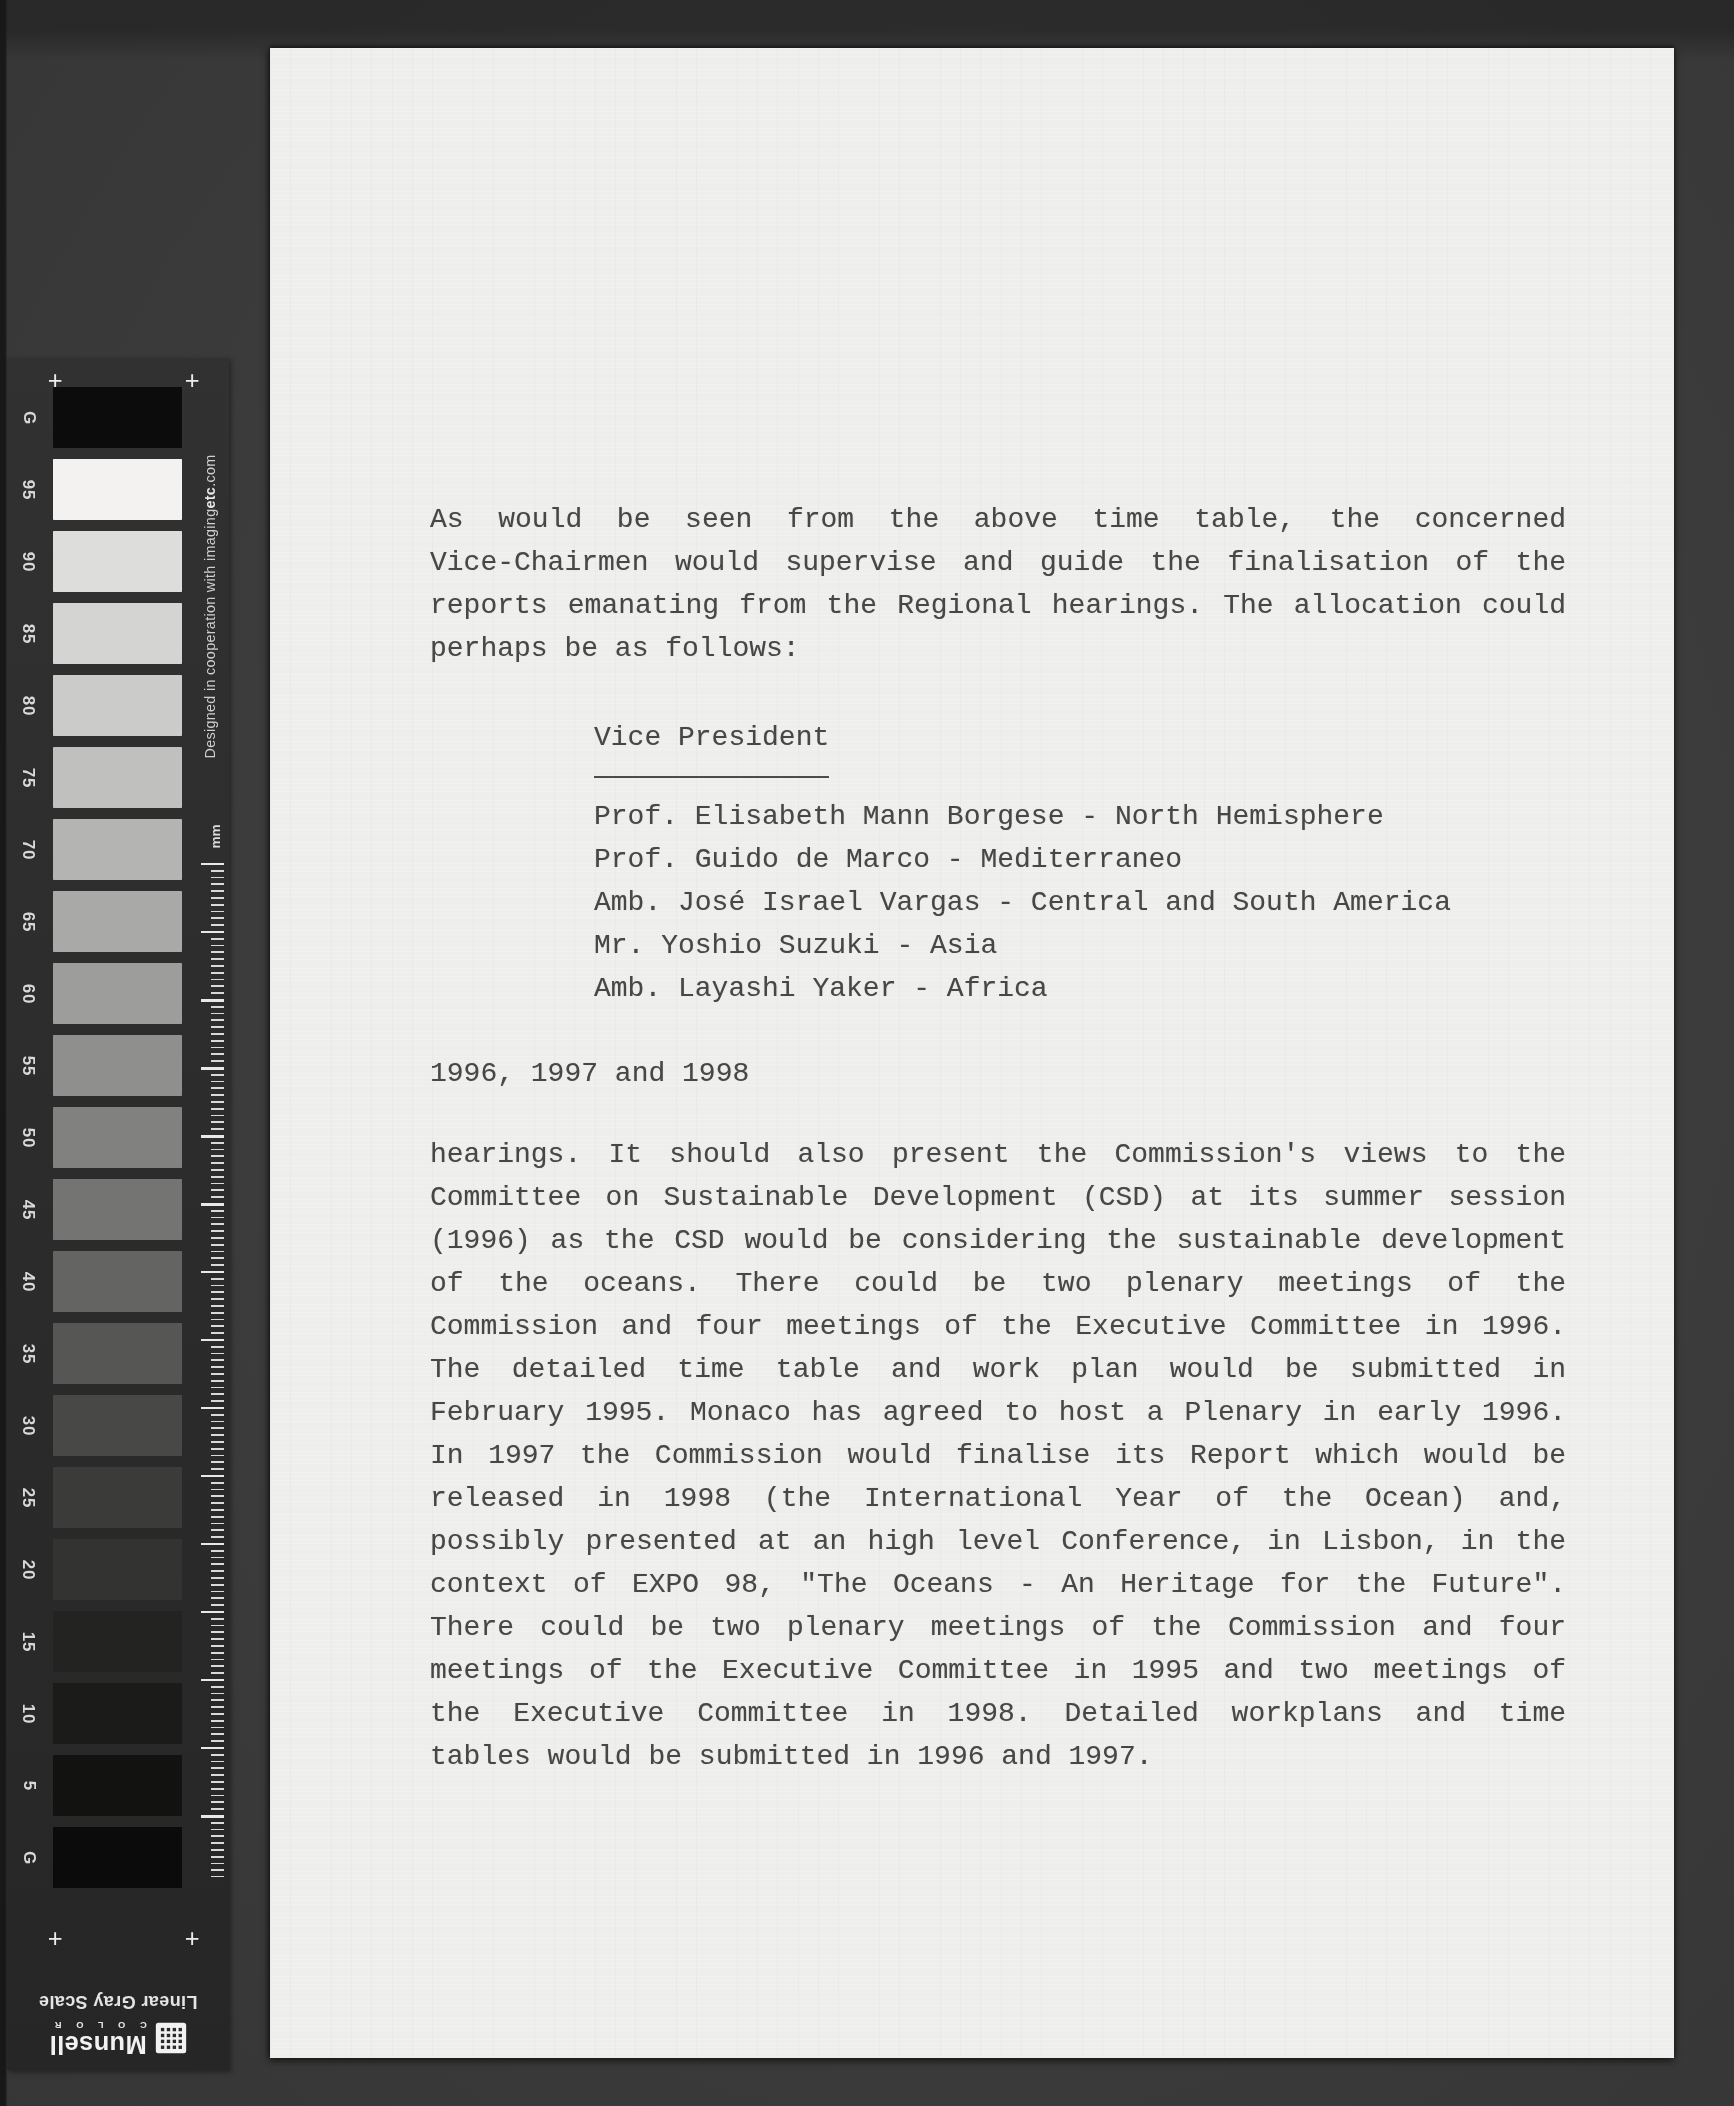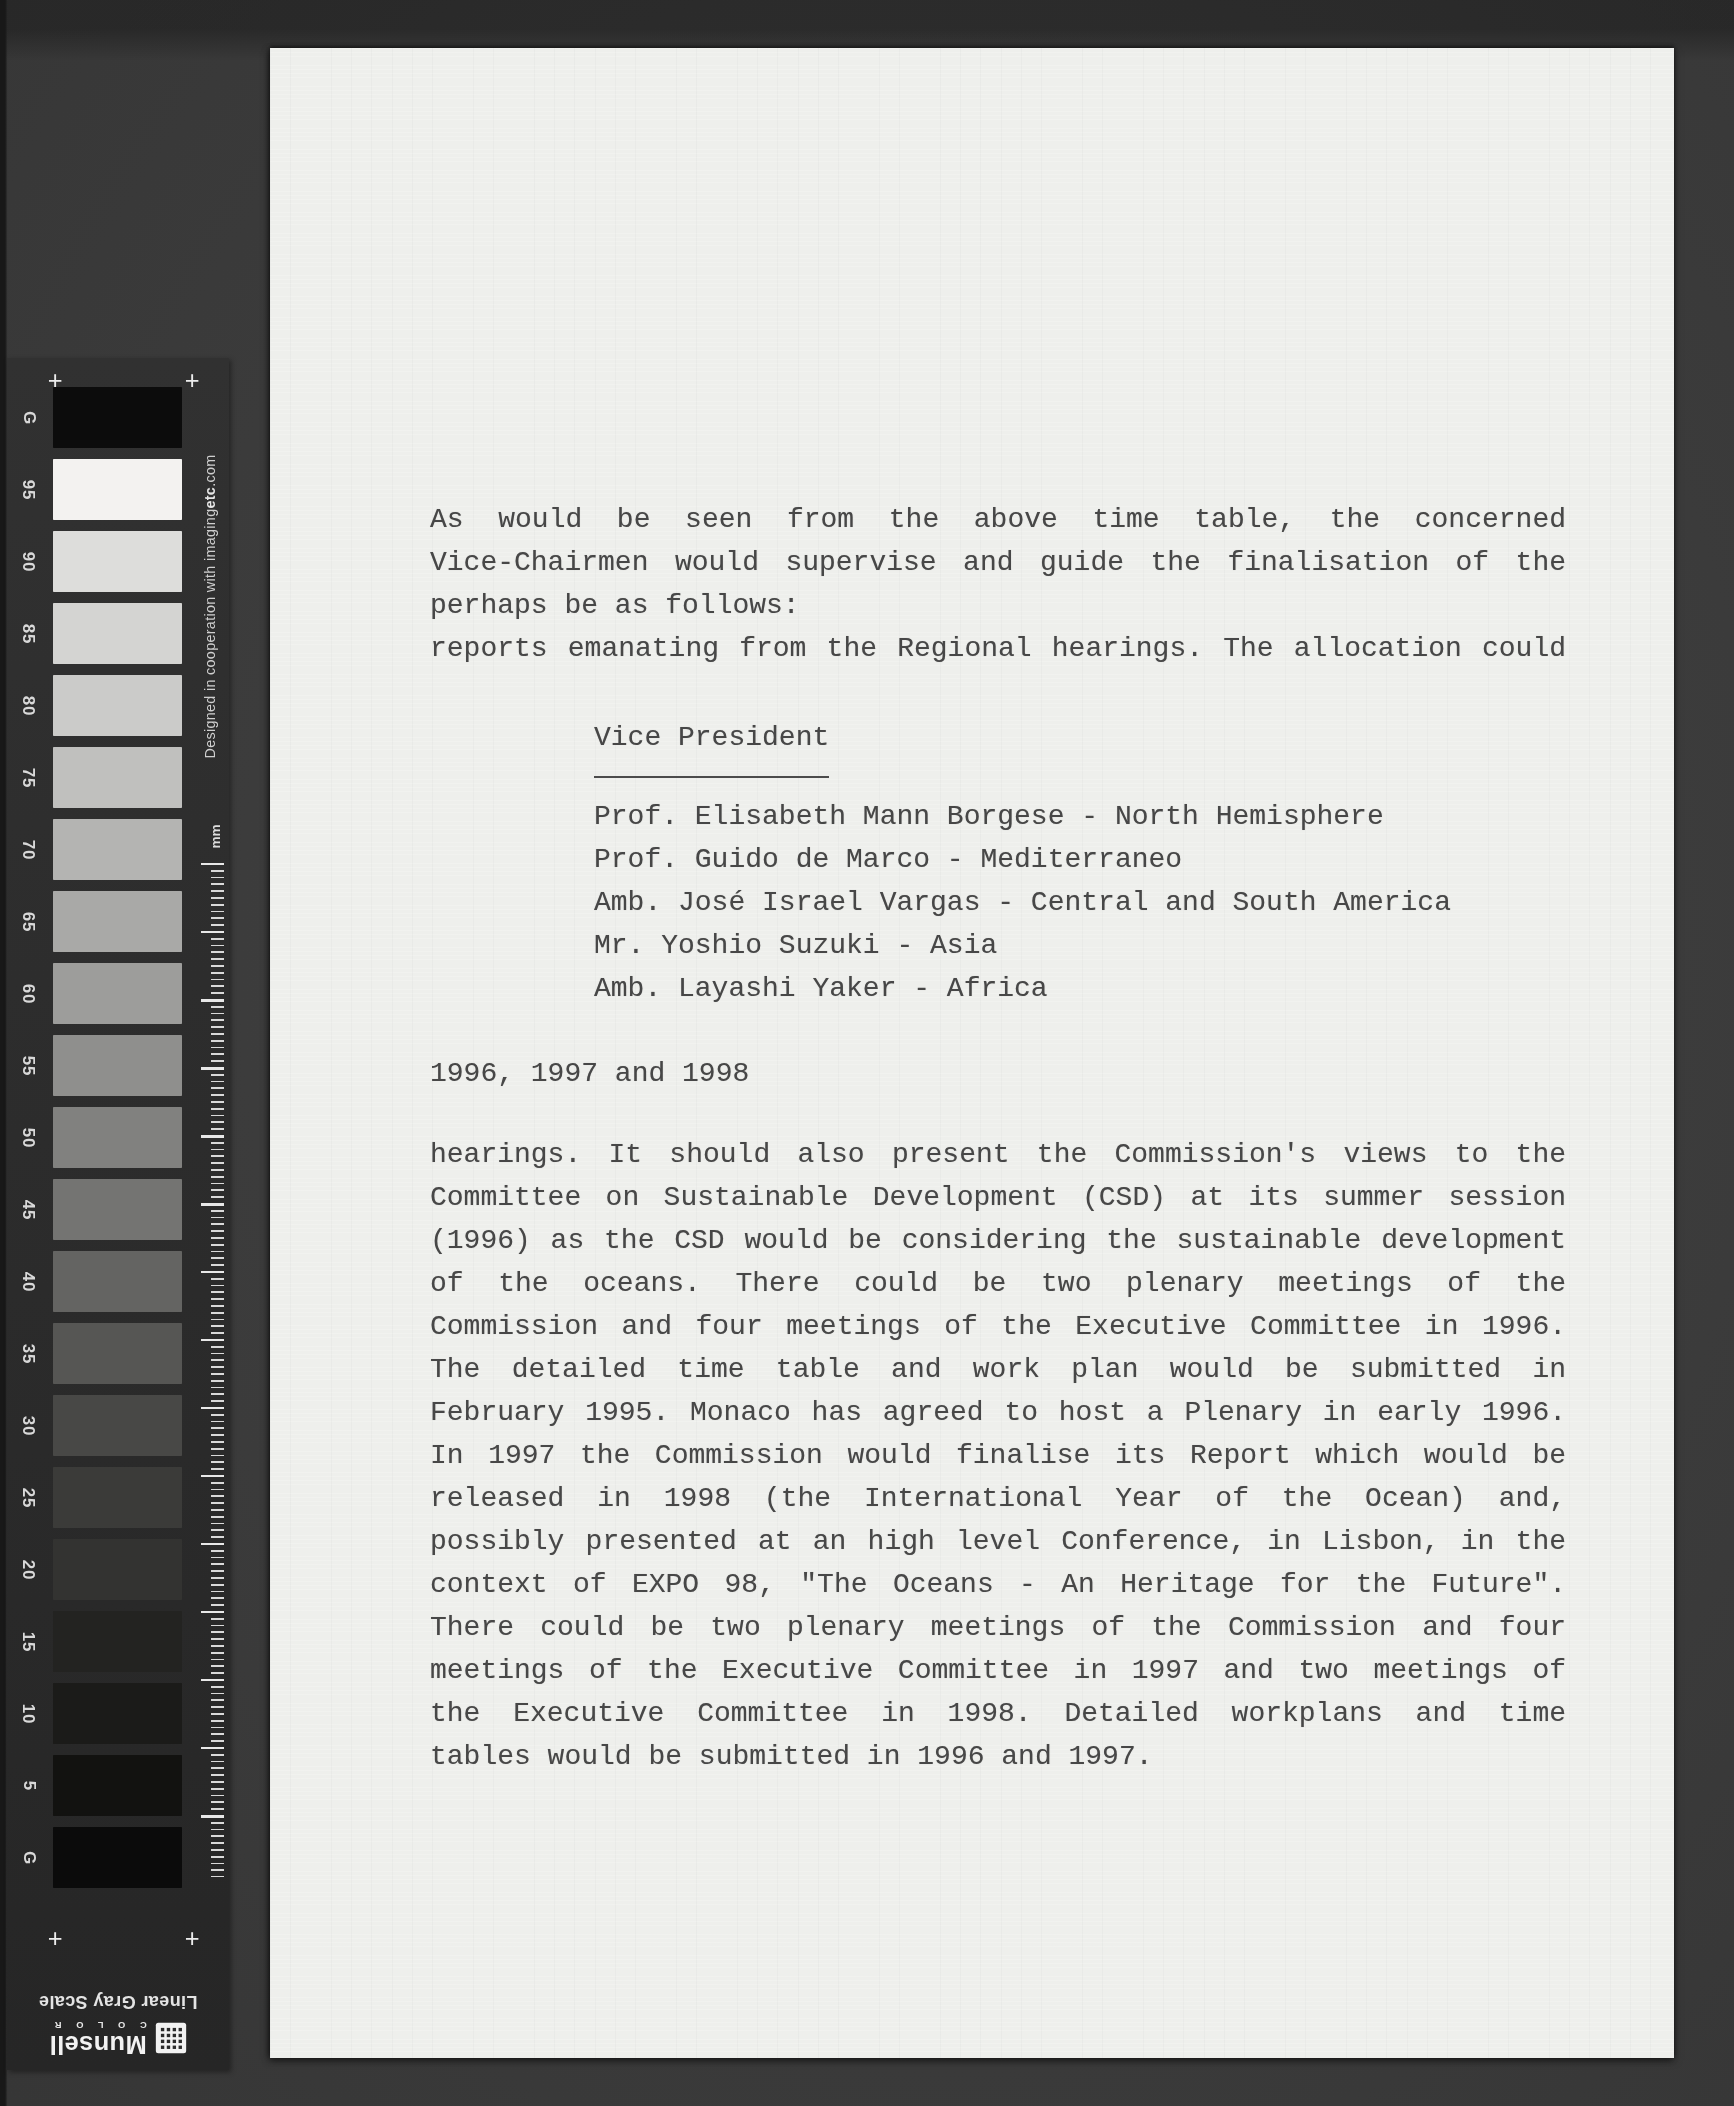--- a/index.html
+++ b/index.html
@@ -89,22 +89,22 @@
 </head>
 <body>
 
 <div id="screen">
 
   <div class="paper">
 
     <div class="typew block" style="left:160px;top:450px;">
       <div class="line">As would be seen from the above time table, the concerned</div>
       <div class="line">Vice-Chairmen would supervise and guide the finalisation of the</div>
+      <div class="line">reports emanating from the Regional hearings. The allocation could</div>
       <div class="line last">perhaps be as follows:</div>
-      <div class="line">reports emanating from the Regional hearings. The allocation could</div>
     </div>
 
     <div class="typew" style="left:324px;top:668px;">
       <span class="vp-underline">Vice President</span>
     </div>
 
     <div class="typew" style="left:324px;top:747px;">
       <div class="plainline">Prof. Elisabeth Mann Borgese - North Hemisphere</div>
       <div class="plainline">Prof. Guido de Marco - Mediterraneo</div>
       <div class="plainline">Amb. José Israel Vargas - Central and South America</div>
@@ -122,21 +122,21 @@
       <div class="line">(1996) as the CSD would be considering the sustainable development</div>
       <div class="line">of the oceans. There could be two plenary meetings of the</div>
       <div class="line">Commission and four meetings of the Executive Committee in 1996.</div>
       <div class="line">The detailed time table and work plan would be submitted in</div>
       <div class="line">February 1995. Monaco has agreed to host a Plenary in early 1996.</div>
       <div class="line">In 1997 the Commission would finalise its Report which would be</div>
       <div class="line">released in 1998 (the International Year of the Ocean) and,</div>
       <div class="line">possibly presented at an high level Conference, in Lisbon, in the</div>
       <div class="line">context of EXPO 98, "The Oceans - An Heritage for the Future".</div>
       <div class="line">There could be two plenary meetings of the Commission and four</div>
-      <div class="line">meetings of the Executive Committee in 1997 and two meetings of</div>
+      <div class="line">meetings of the Executive Committee in 1995 and two meetings of</div>
       <div class="line">the Executive Committee in 1998. Detailed workplans and time</div>
       <div class="line last">tables would be submitted in 1996 and 1997.</div>
     </div>
   </div>
 
   <div class="strip">
 
     <div class="reg" style="left:33px;top:6.8px;">+</div>
     <div class="reg" style="left:170px;top:6.8px;">+</div>
     <div class="reg" style="left:33px;top:1565px;">+</div>

